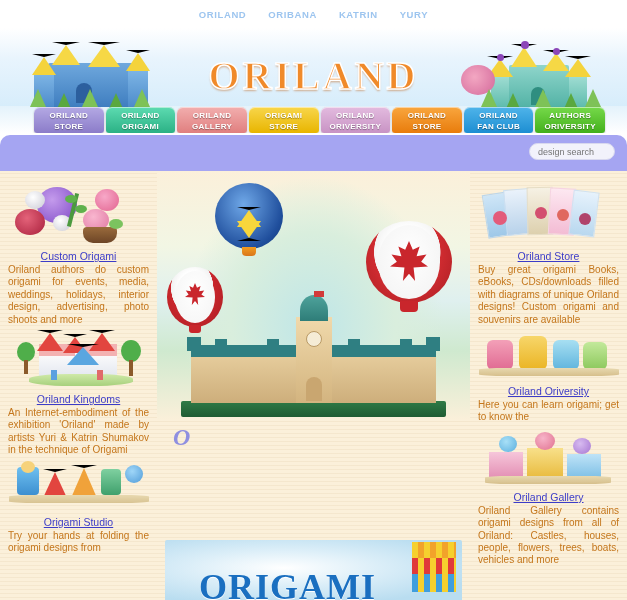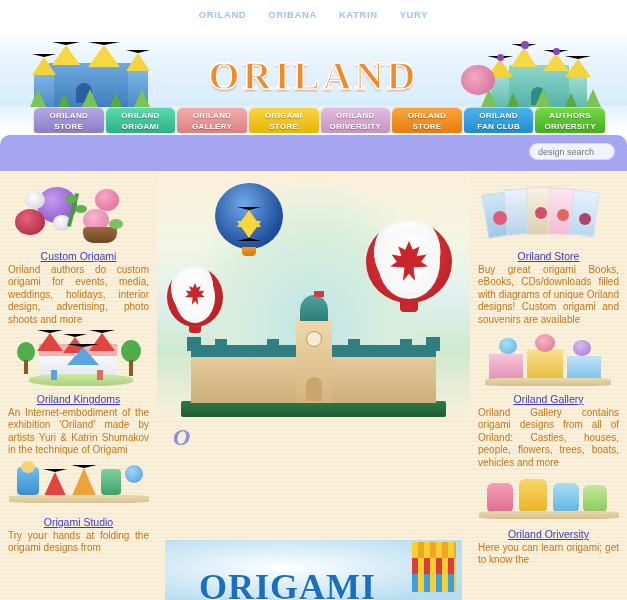--- a/index.html
+++ b/index.html
@@ -386,39 +386,39 @@
         <div class="sh rnd" style="left:14px; top:32px; width:14px; height:14px; background:#e35b7a;"></div>
         <div class="sh rnd" style="left:56px; top:28px; width:12px; height:12px; background:#d34f6f;"></div>
         <div class="sh rnd" style="left:78px; top:30px; width:12px; height:12px; background:#e0685f;"></div>
         <div class="sh rnd" style="left:100px; top:34px; width:12px; height:12px; background:#b0436b;"></div>
       </div>
       <a class="blink">Oriland Store</a>
       <div class="btext">Buy great origami Books, eBooks, CDs/downloads filled with diagrams of unique Oriland designs! Custom origami and souvenirs are available</div>
     </div>
 
     <div class="block">
+      <div class="thumb" style="height:50px;">
+        <div class="sh" style="left:8px; top:10px; width:26px; height:30px; background:linear-gradient(180deg,#f3a0b8,#e06a92); border-radius:6px;"></div>
+        <div class="sh" style="left:40px; top:6px; width:28px; height:34px; background:linear-gradient(180deg,#f7d66a,#eab423); border-radius:6px;"></div>
+        <div class="sh" style="left:74px; top:10px; width:26px; height:30px; background:linear-gradient(180deg,#a7dff2,#5fb4dd); border-radius:6px;"></div>
+        <div class="sh" style="left:104px; top:12px; width:24px; height:28px; background:linear-gradient(180deg,#c3e99b,#8cc85c); border-radius:6px;"></div>
+        <div class="sh" style="left:0px; top:38px; width:140px; height:8px; background:linear-gradient(180deg,#e8d9b0,#d6bf8c); border-radius:20%;"></div>
+      </div>
+      <a class="blink">Oriland Oriversity</a>
+      <div class="btext">Here you can learn origami; get to know the</div>
+    </div>
+
+    <div class="block">
       <div class="thumb" style="height:58px;">
         <div class="sh" style="left:10px; top:24px; width:34px; height:26px; background:linear-gradient(180deg,#f6c6da,#e38fb4);"></div>
         <div class="sh" style="left:48px; top:20px; width:36px; height:30px; background:linear-gradient(180deg,#f8e08a,#e9bb3e);"></div>
         <div class="sh" style="left:88px; top:26px; width:34px; height:24px; background:linear-gradient(180deg,#bfe3f7,#7ec0e6);"></div>
         <div class="sh rnd" style="left:20px; top:8px; width:18px; height:16px; background:radial-gradient(circle at 40% 35%,#a8e0f7,#5aaede);"></div>
         <div class="sh rnd" style="left:56px; top:4px; width:20px; height:18px; background:radial-gradient(circle at 40% 35%,#f7b4c9,#e0708f);"></div>
         <div class="sh rnd" style="left:94px; top:10px; width:18px; height:16px; background:radial-gradient(circle at 40% 35%,#d8bbf0,#a575d2);"></div>
         <div class="sh" style="left:6px; top:48px; width:126px; height:8px; background:linear-gradient(180deg,#e8d9b0,#d6bf8c); border-radius:20%;"></div>
       </div>
       <a class="blink">Oriland Gallery</a>
       <div class="btext">Oriland Gallery contains origami designs from all of Oriland: Castles, houses, people, flowers, trees, boats, vehicles and more</div>
     </div>
 
-    <div class="block">
-      <div class="thumb" style="height:50px;">
-        <div class="sh" style="left:8px; top:10px; width:26px; height:30px; background:linear-gradient(180deg,#f3a0b8,#e06a92); border-radius:6px;"></div>
-        <div class="sh" style="left:40px; top:6px; width:28px; height:34px; background:linear-gradient(180deg,#f7d66a,#eab423); border-radius:6px;"></div>
-        <div class="sh" style="left:74px; top:10px; width:26px; height:30px; background:linear-gradient(180deg,#a7dff2,#5fb4dd); border-radius:6px;"></div>
-        <div class="sh" style="left:104px; top:12px; width:24px; height:28px; background:linear-gradient(180deg,#c3e99b,#8cc85c); border-radius:6px;"></div>
-        <div class="sh" style="left:0px; top:38px; width:140px; height:8px; background:linear-gradient(180deg,#e8d9b0,#d6bf8c); border-radius:20%;"></div>
-      </div>
-      <a class="blink">Oriland Oriversity</a>
-      <div class="btext">Here you can learn origami; get to know the</div>
-    </div>
-
   </div>
 </div>
 
 </body></html>

